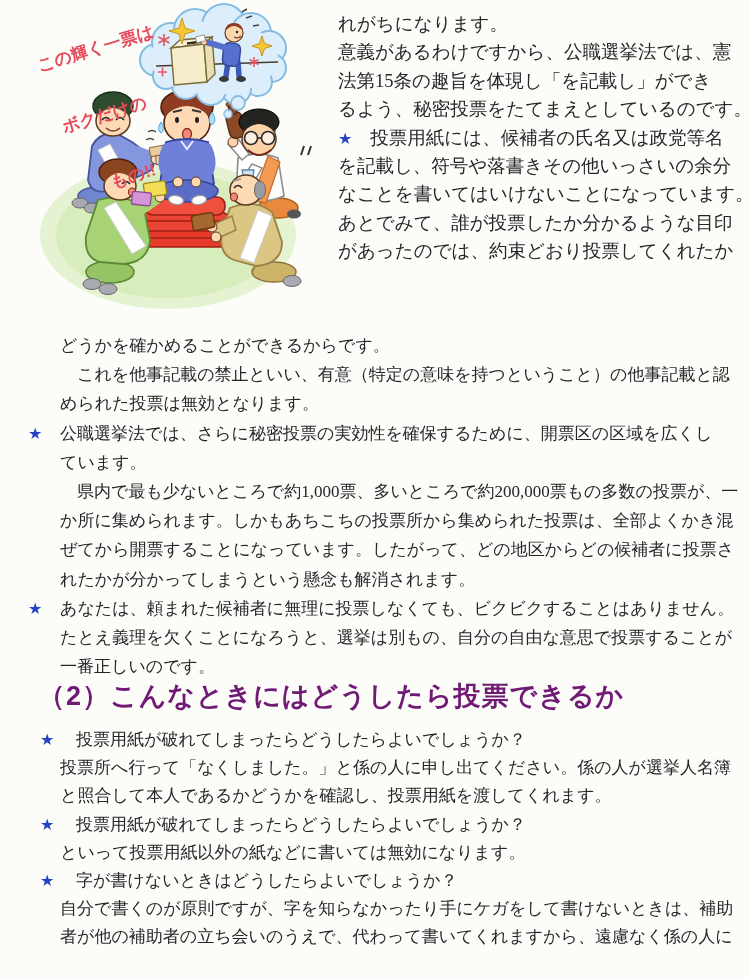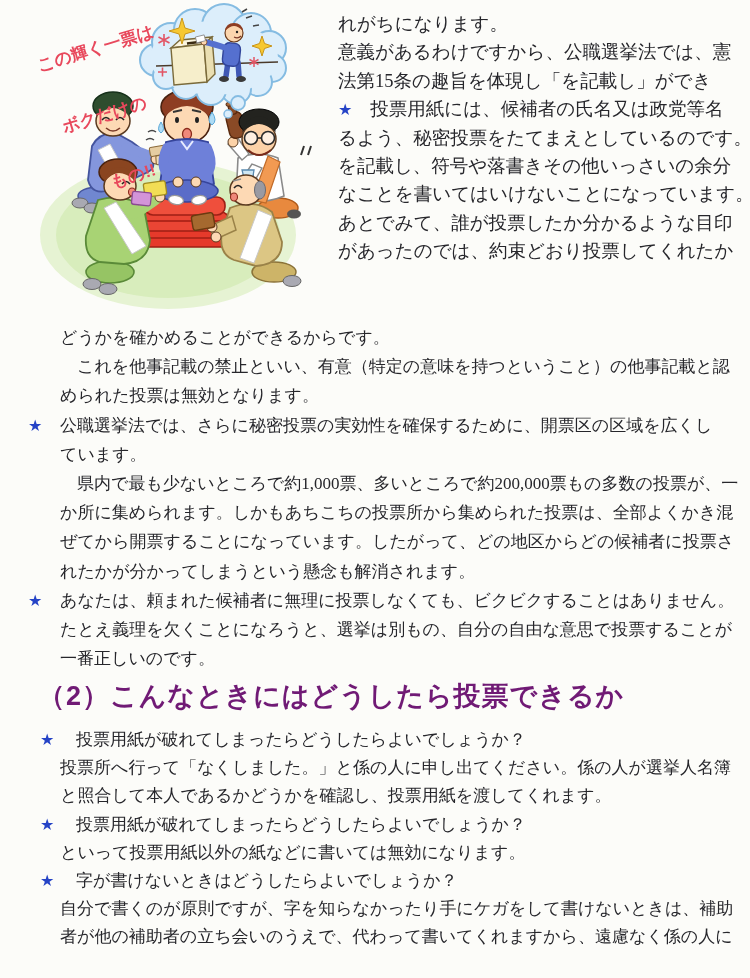--- a/index.html
+++ b/index.html
@@ -13,21 +13,21 @@
   .line .star {
     color:#2543c6;
     font-family:"DejaVu Sans","Liberation Sans",sans-serif;
     font-size:16px;
   }
   
   #right-col { position:absolute; left:338px; top:2px; width:412px; font-size:18.5px;margin-top:8px; }
   #right-col .line { height:28.4px; line-height:28.4px; }
   #right-col .star { margin-right:18px; }
   
-  #section-secret { position:absolute; left:60px; top:323px; width:688px; font-size:17px; }
+  #section-secret { position:absolute; left:60px; top:331px; width:688px; font-size:17px; }
   #section-secret .line { height:29.2px; line-height:29.2px; }
   #section-secret .line .star { position:absolute; left:-32px; top:0; }
   
   #heading2 {
     position:absolute; left:38px; top:678px;
     font-family:"Liberation Sans","DejaVu Sans",sans-serif;
     font-weight:bold; font-size:27px; color:#701a75; letter-spacing:1px;
     white-space:pre;
   }
   
@@ -224,22 +224,22 @@
         <path d="M152 72 h9 M156.5 67.5 v9" stroke="#e25565" stroke-width="1.6"></path>
         <path d="M240 18 l6 -2 M247 26 l6 -1 M236 12 l5 -3" stroke="#444" stroke-width="1.5"></path>
       </g>
     </svg>
   </div>
 
   <div id="right-col">
       <div class="line"><span class="txt">れがちになります。</span></div>
       <div class="line"><span class="txt">意義があるわけですから、公職選挙法では、憲</span></div>
       <div class="line"><span class="txt">法第15条の趣旨を体現し「を記載し」ができ</span></div>
+      <div class="line"><span class="txt">るよう、秘密投票をたてまえとしているのです。</span></div>
       <div class="line hang"><span class="star">★</span><span class="txt">投票用紙には、候補者の氏名又は政党等名</span></div>
-      <div class="line"><span class="txt">るよう、秘密投票をたてまえとしているのです。</span></div>
       <div class="line"><span class="txt">を記載し、符号や落書きその他いっさいの余分</span></div>
       <div class="line"><span class="txt">なことを書いてはいけないことになっています。</span></div>
       <div class="line"><span class="txt">あとでみて、誰が投票したか分かるような目印</span></div>
       <div class="line"><span class="txt">があったのでは、約束どおり投票してくれたか</span></div>
     </div>
 
   <div id="section-secret">
       <div class="line"><span class="txt">どうかを確かめることができるからです。</span></div>
       <div class="line"><span class="txt">　これを他事記載の禁止といい、有意（特定の意味を持つということ）の他事記載と認</span></div>
       <div class="line"><span class="txt">められた投票は無効となります。</span></div>

